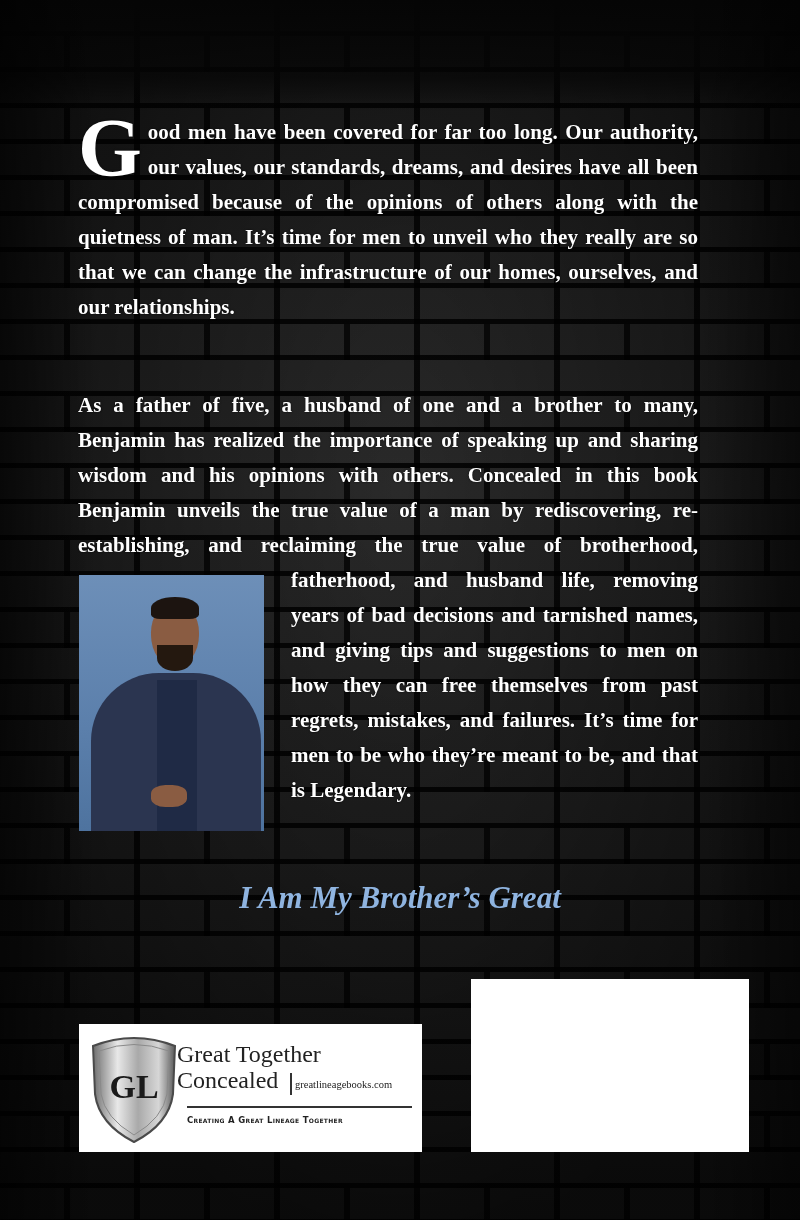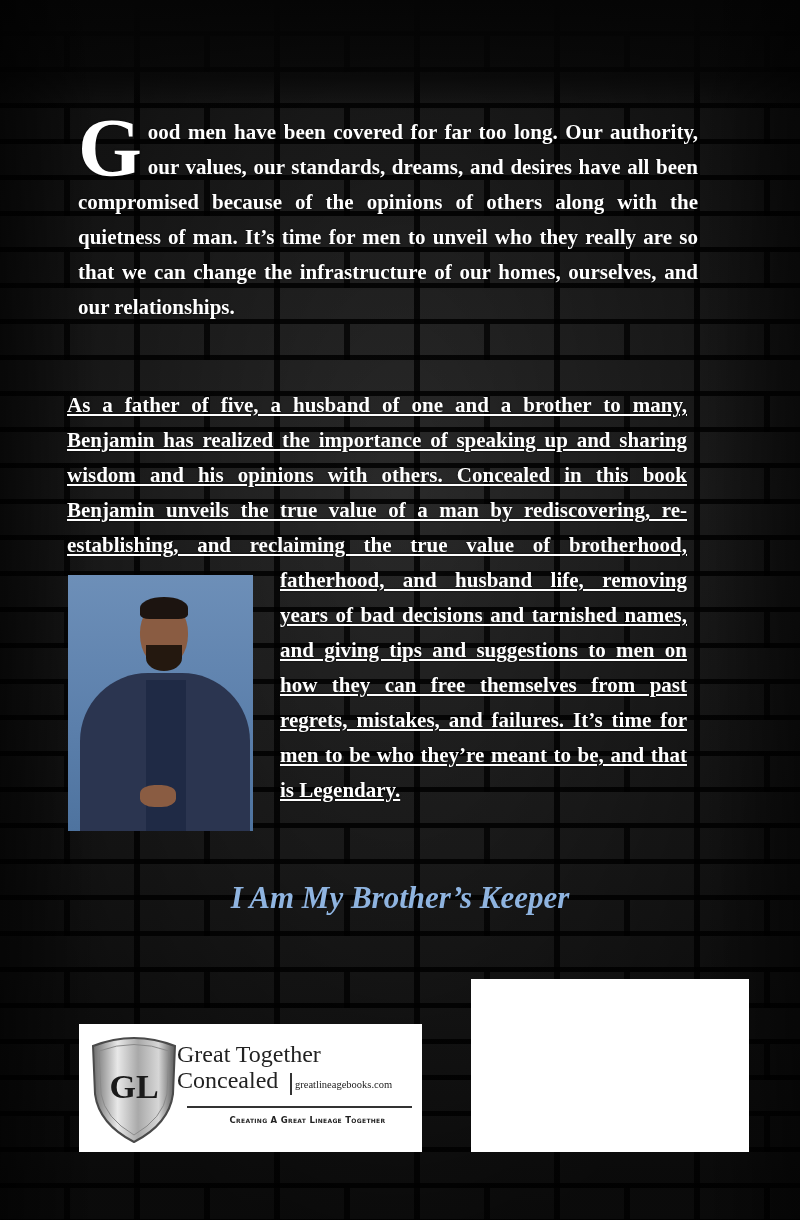--- a/index.html
+++ b/index.html
@@ -39,21 +39,21 @@
   .content { position:absolute; z-index:1; color:#fff; }
   .para {
     font-weight:bold; font-size:21px; line-height:35px;
     text-align:justify; text-shadow:0 0 2px rgba(0,0,0,0.8);
   }
   #intro { left:78px; top:115px; width:620px; }
   .dropcap {
     float:left; font-size:82px; line-height:62px; height:62px;
     margin:2px 6px 0 0; font-weight:bold;
   }
-  #bio { left:67px; top:388px; width:620px;text-decoration:underline; }
+  #bio { left:78px; top:388px; width:620px; }
   .photo {
     float:left; width:185px; height:256px; margin:12px 27px 6px 1px;
     background:linear-gradient(180deg,#6d8fb8 0%, #5b7fab 60%, #4e739f 100%);
     position:relative; overflow:hidden;
   }
   .photo .head {
     position:absolute; left:72px; top:28px; width:48px; height:64px;
     background:#8a5c42; border-radius:46% 46% 50% 50%;
   }
   .photo .hair {
@@ -95,21 +95,21 @@
     position:absolute; left:211px; top:49px; width:1.5px; height:22px; background:#333;
   }
   .pub-url {
     position:absolute; left:216px; top:55px; color:#222;
     font-family:Liberation Serif, serif; font-size:10.5px;
   }
   .pub-rule {
     position:absolute; left:108px; top:82px; width:225px; height:1.5px; background:#333;
   }
   .pub-slogan {
-    position:absolute; left:116px; top:91px; width:225px; text-align:center; color:#222;
+    position:absolute; left:108px; top:91px; width:225px; color:#222;
     font-family:"DejaVu Sans",sans-serif; font-size:8.5px; font-variant:small-caps; letter-spacing:0.3px; font-weight:bold;
   }
   #barcode-box {
     left:471px; top:979px; width:278px; height:173px; background:#fff;
   }
 </style>
 </head>
 <body>
 
 <div class="bricks"></div>
@@ -127,21 +127,21 @@
     <div class="body"></div>
     <div class="shirt"></div>
     <div class="head"></div>
     <div class="hair"></div>
     <div class="beard"></div>
     <div class="hand"></div>
   </div>
   <span>As a father of five, a husband of one and a brother to many, Benjamin has realized the importance of speaking up and sharing wisdom and his opinions with others. Concealed in this book Benjamin unveils the true value of a man by rediscovering, re-establishing, and reclaiming the true value of brotherhood, fatherhood, and husband life, removing years of bad decisions and tarnished names, and giving tips and suggestions to men on how they can free themselves from past regrets, mistakes, and failures. It’s time for men to be who they’re meant to be, and that is Legendary.</span>
 </div>
 
-<div id="tagline" class="content">I Am My Brother’s Keeper</div>
+<div id="tagline" class="content">I Am My Brother’s Great</div>
 
 <div id="logo-box" class="content">
   <svg class="shield" viewBox="0 0 90 112">
     <defs>
       <linearGradient id="sg" x1="0" x2="1" y1="0" y2="0">
         <stop offset="0" stop-color="#6e6e6e"></stop>
         <stop offset="0.3" stop-color="#e8e8e8"></stop>
         <stop offset="0.55" stop-color="#a9a9a9"></stop>
         <stop offset="0.8" stop-color="#d6d6d6"></stop>
         <stop offset="1" stop-color="#5a5a5a"></stop>

